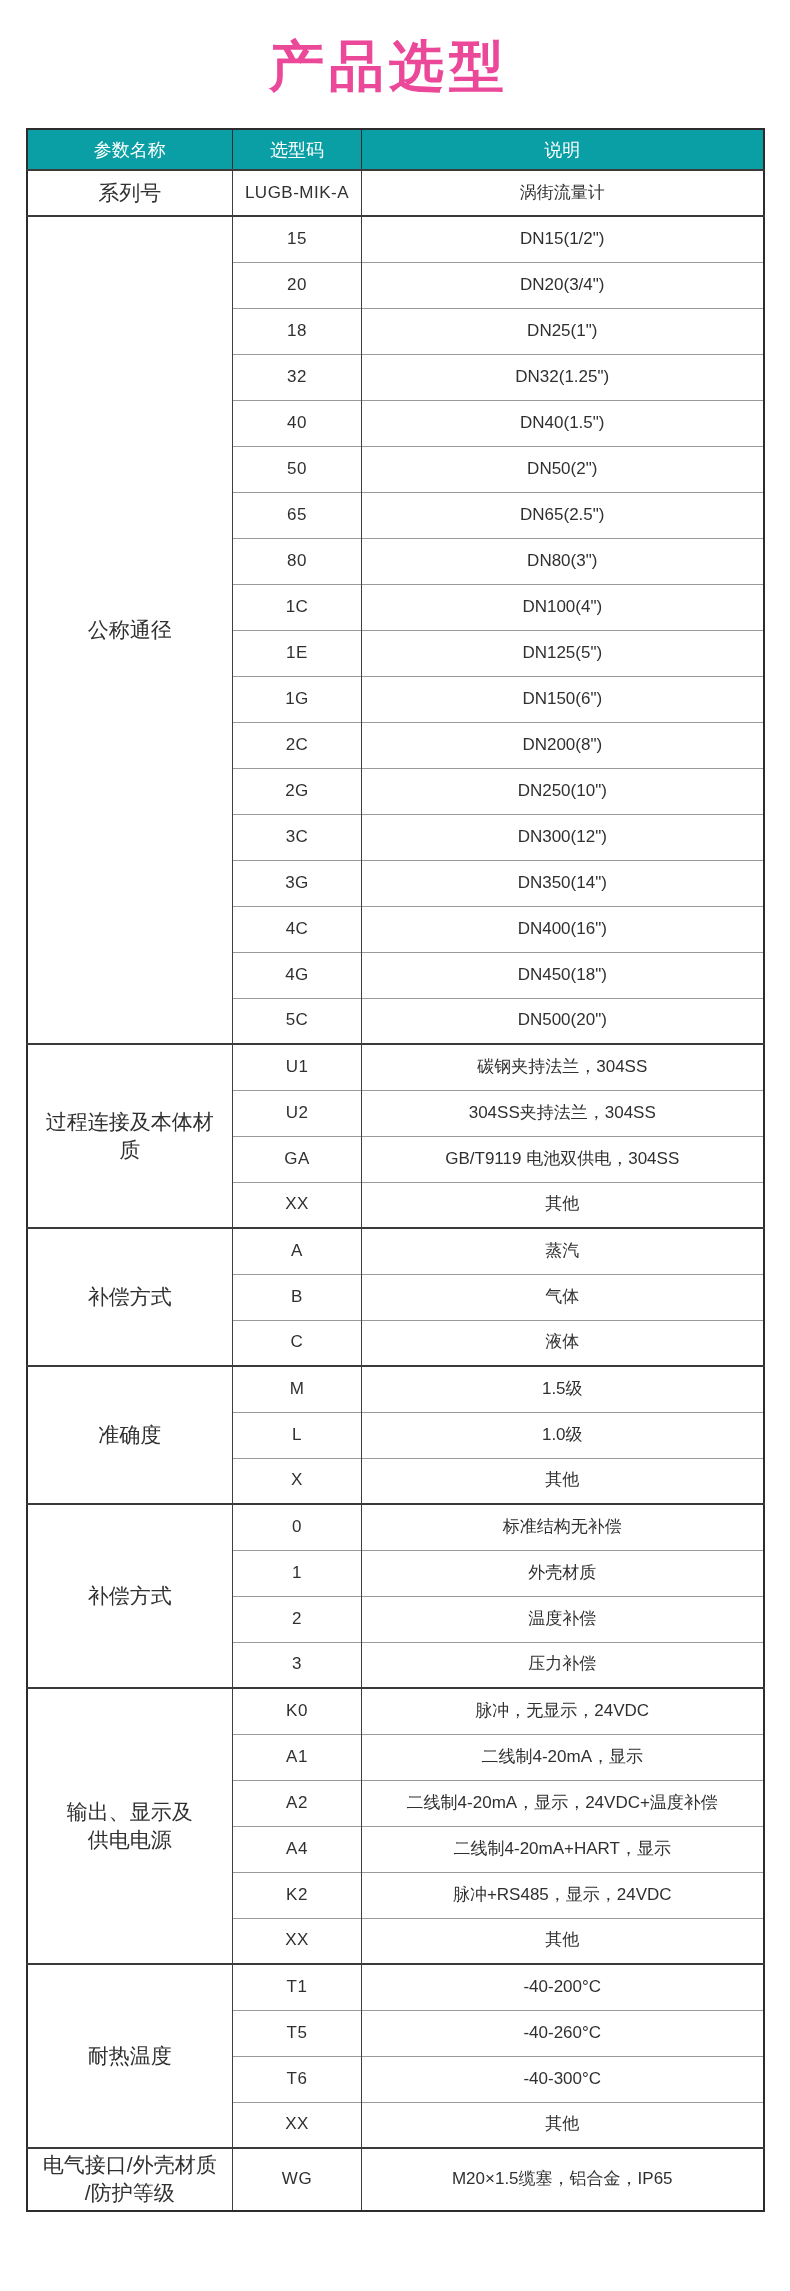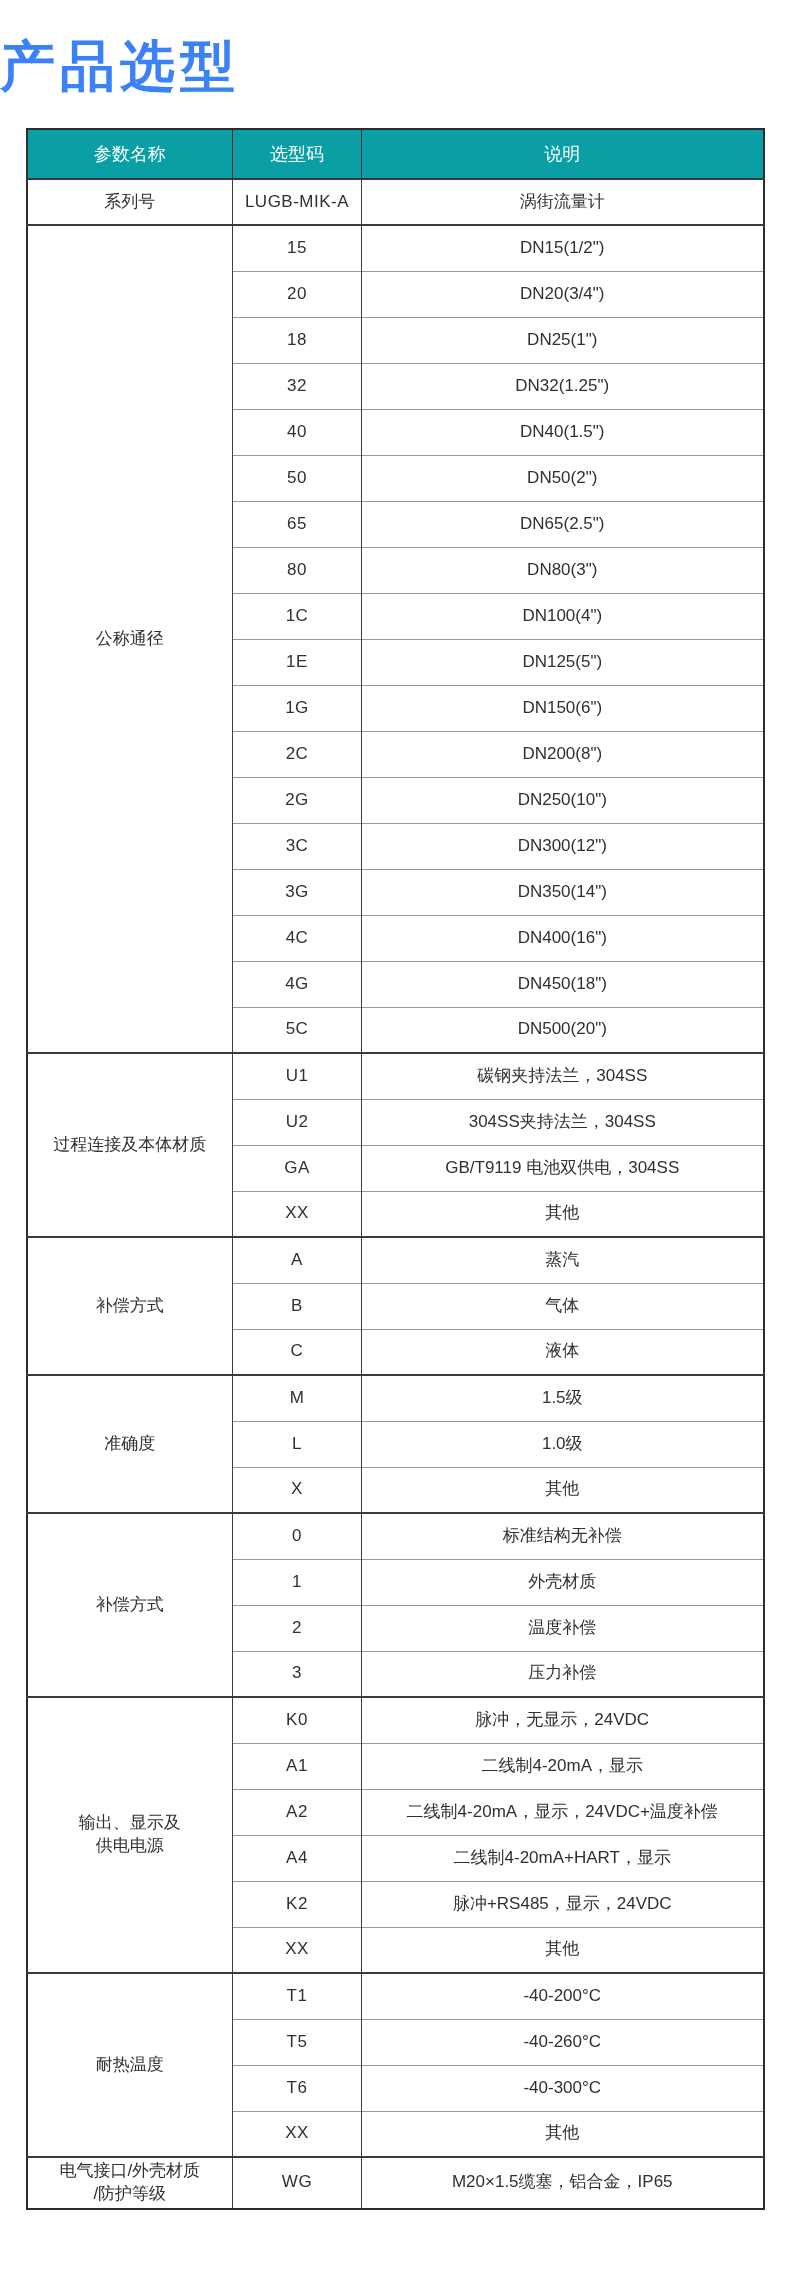--- a/index.html
+++ b/index.html
@@ -8,43 +8,43 @@
     background: #ffffff;
   }
   body {
     width: 790px;
     min-height: 2291px;
     font-family: "Liberation Sans", "DejaVu Sans", sans-serif;
     color: #2e2e2e;
   }
   .page-title {
     margin: 30px 12px 24px 0;
-    text-align: left;
+    text-align: center;
     font-size: 55px;
     font-weight: 800;
     letter-spacing: 5px;
-    color: #3b82f6;
+    color: #ec4899;
     font-family: "DejaVu Sans", "Liberation Sans", sans-serif;
   }
   table.sel-table {
     border-collapse: collapse;
     table-layout: fixed;
     width: 737px;
     margin: 0 auto;
     border: 2px solid #2c2c2c;
   }
   col.c1 { width: 206px; }
   col.c2 { width: 129px; }
   col.c3 { width: 402px; }
   .sel-table th {
     background: #0a9fa4;
     color: #ffffff;
     font-weight: 400;
     font-size: 18px;
-    height: 50px;
+    height: 41px;
     text-align: center;
     vertical-align: middle;
     border-left: 1px solid #2c2c2c;
     padding: 0 6px;
     box-sizing: border-box;
   }
   .sel-table td {
     height: 46px;
     text-align: center;
     vertical-align: middle;
@@ -54,21 +54,21 @@
     border-top: 1px solid #9a9a9a;
     padding: 2px 8px;
     box-sizing: border-box;
     line-height: 1.35;
   }
   .sel-table tr.group-start td {
     border-top: 2px solid #3a3a3a;
   }
   .sel-table td.param {
     white-space: pre-line;
-    font-size: 17px;
+    font-size: 21px;
   }
   .sel-table td.code {
     letter-spacing: 0.5px;
   }
 </style>
 </head>
 <body>
 
 <div class="page">
   <h1 class="page-title">产品选型</h1>

